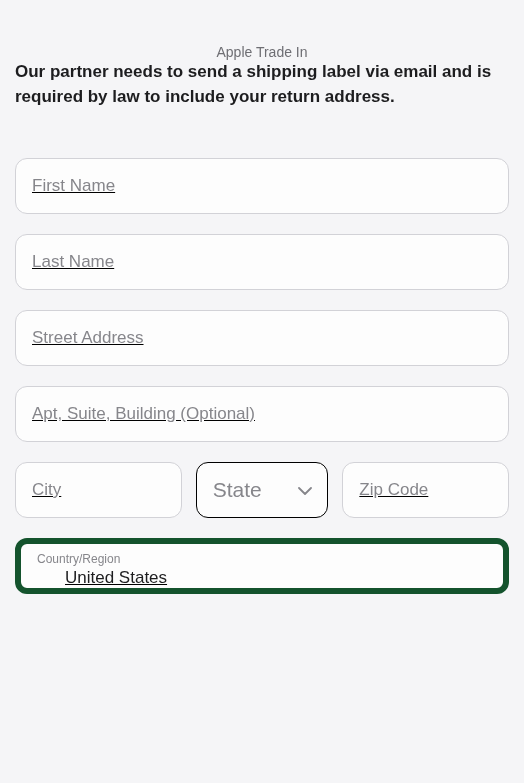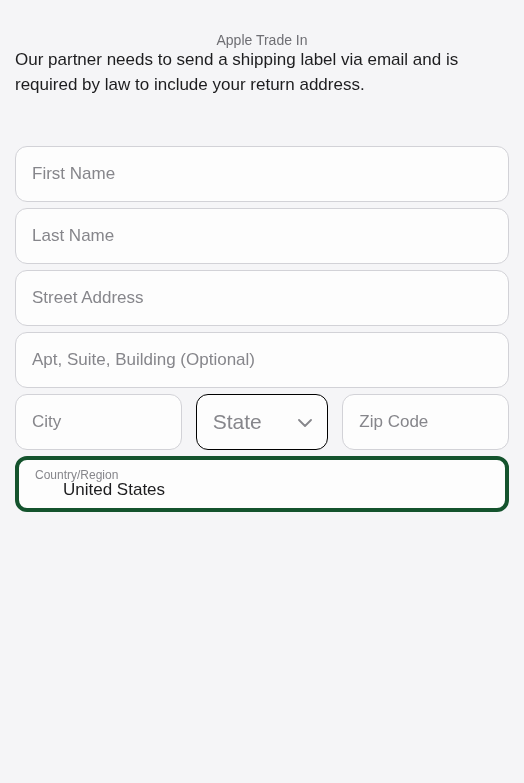--- a/index.html
+++ b/index.html
@@ -10,21 +10,21 @@
     
     body {
       font-family: -apple-system, BlinkMacSystemFont, "SF Pro Display", "SF Pro Text", "Helvetica Neue", Helvetica, Arial, sans-serif;
       background-color: #f5f5f7;
       width: 524px;
       height: 783px;
       overflow: hidden;
     }
     
     .container {
-      padding: 0 15px;
+      padding: 12px 15px;
       border-radius: 23px;
     }
     
     .breadcrumb {
       text-align: center;
       padding: 32px 0 0;
       color: #6e6e73;
       font-size: 14px;
       font-weight: 400;
     }
@@ -37,26 +37,28 @@
       color: #1d1d1f;
       margin-top: 56px;
       margin-bottom: 28px;
     }
     
     .description {
       font-size: 17px;
       line-height: 1.47;
       color: #1d1d1f;
       margin-bottom: 48px;
+      font-weight: bold;
     }
     
     .form-group {
       display: flex;
       flex-direction: column;
-      gap: 6px;
+      gap: 20px;
+      text-decoration: underline;
     }
     
     .form-row {
       display: flex;
       gap: 14px;
       align-items: flex-end;
     }
     
     .form-row > * {
       flex: 1;
@@ -107,26 +109,26 @@
       transform: translateY(-50%);
       pointer-events: none;
       color: #86868b;
     }
     
     .floating-label-field {
       position: relative;
       width: 100%;
       height: 56px;
       background-color: #fdfdfd;
-      border: 4px solid #14532d;
+      border: 6px solid #14532d;
       border-radius: 12px;
       padding: 22px 16px 8px;
       display: flex;
       flex-direction: column;
-      justify-content: flex-end;
+      justify-content: center;
     }
     
     .floating-label {
       position: absolute;
       top: 8px;
       left: 16px;
       font-size: 12px;
       color: #86868b;
     }
     

